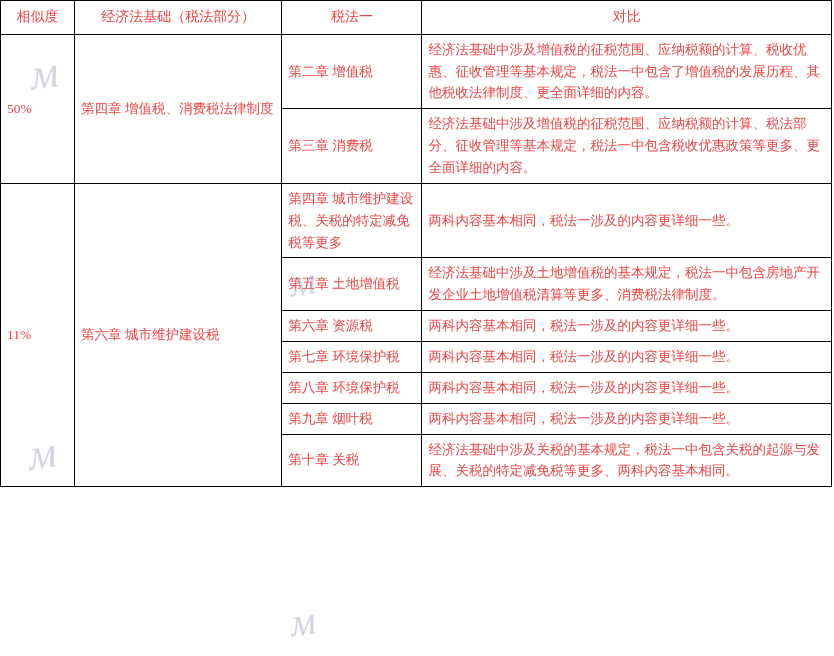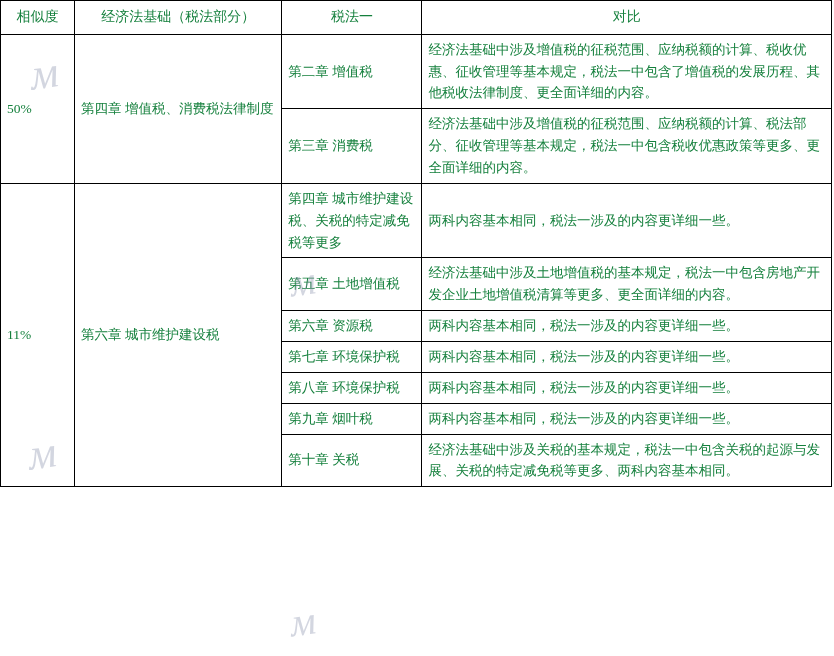--- a/index.html
+++ b/index.html
@@ -23,21 +23,21 @@
     border-collapse: collapse;
     width: 832px;
     margin: 0;
     table-layout: fixed;
   }
   table.cmp td, table.cmp th {
     border: 1px solid #000000;
     padding: 4px 6px;
     font-size: 13.5px;
     line-height: 1.62;
-    color: #15803d;
+    color: #ef4444;
     vertical-align: middle;
     font-weight: normal;
     text-align: left;
   }
   table.cmp th {
     text-align: center;
     font-size: 14px;
     padding: 5px 6px;
   }
   .col-sim   { width: 74px;  text-align: center; }
@@ -120,21 +120,21 @@
       </tr>
 
       <tr>
         <td class="sim" rowspan="7">11%</td>
         <td class="base" rowspan="7">第六章  城市维护建设税</td>
         <td class="law">第四章  城市维护建设税、关税的特定减免税等更多</td>
         <td class="cmp-text">两科内容基本相同，税法一涉及的内容更详细一些。</td>
       </tr>
       <tr>
         <td class="law">第五章  土地增值税</td>
-        <td class="cmp-text">经济法基础中涉及土地增值税的基本规定，税法一中包含房地产开发企业土地增值税清算等更多、更全面详细的内容。</td>
+        <td class="cmp-text">经济法基础中涉及土地增值税的基本规定，税法一中包含房地产开发企业土地增值税清算等更多、消费税法律制度。</td>
       </tr>
       <tr>
         <td class="law tight">第六章  资源税</td>
         <td class="cmp-text tight">两科内容基本相同，税法一涉及的内容更详细一些。</td>
       </tr>
       <tr>
         <td class="law tight">第七章  环境保护税</td>
         <td class="cmp-text tight">两科内容基本相同，税法一涉及的内容更详细一些。</td>
       </tr>
       <tr>

